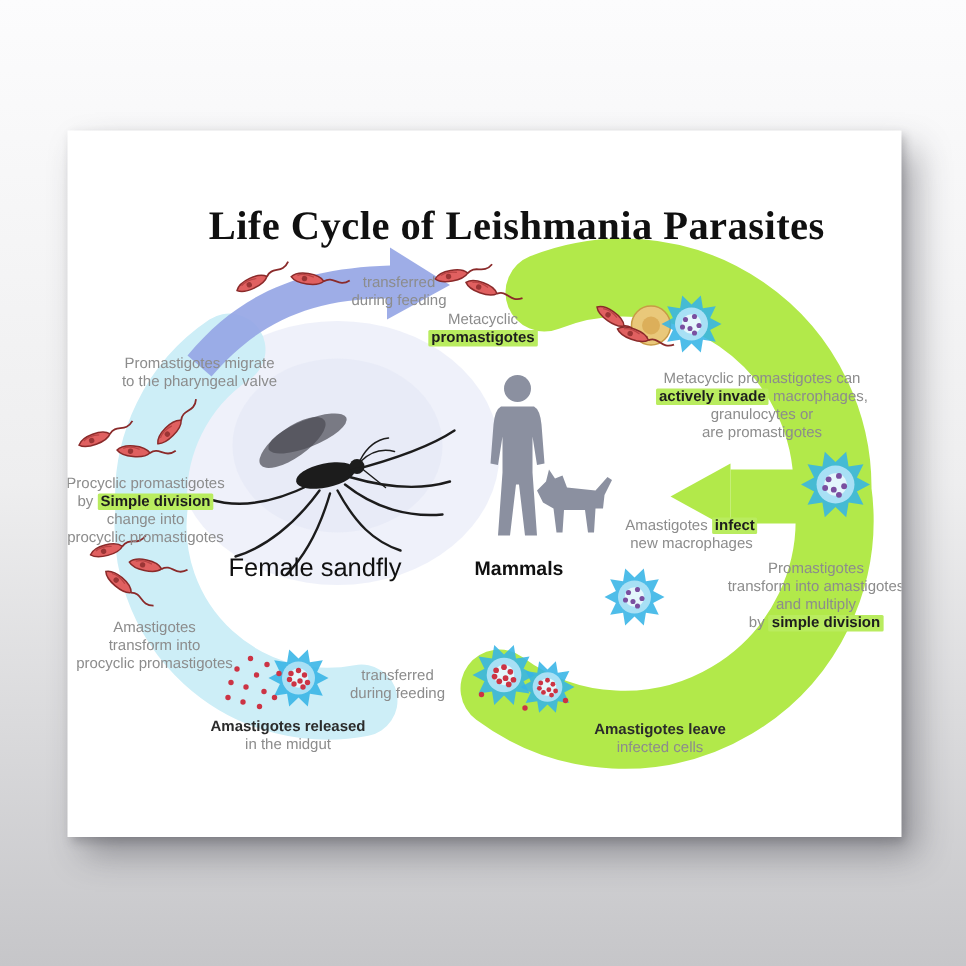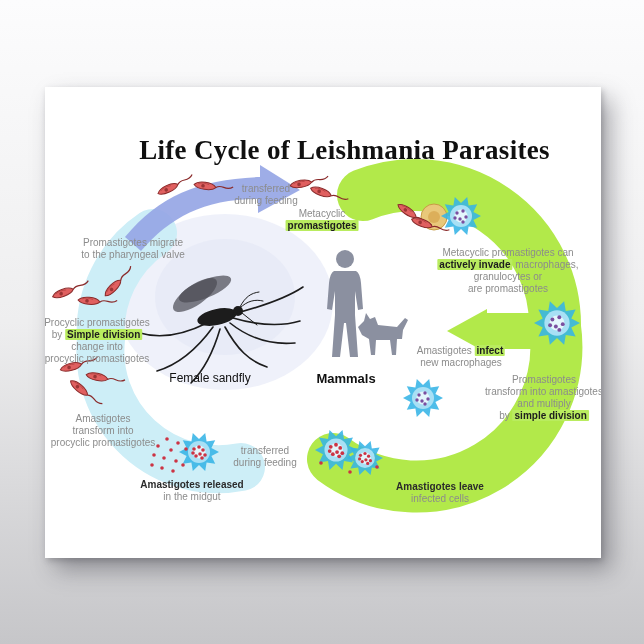--- a/index.html
+++ b/index.html
@@ -11,21 +11,21 @@
   .title{position:absolute;top:50px;left:0;right:0;text-align:center;
     font-family:"Liberation Serif",serif;font-weight:bold;font-size:27px;line-height:1;color:#101010;letter-spacing:.3px;padding-left:43px;}
   .diagram{position:absolute;left:0;top:0;}
   .labels{position:absolute;left:0;top:0;width:556px;height:412px;}
   .lbl{position:absolute;transform:translateX(-50%);text-align:center;white-space:nowrap;
     font-size:10px;color:var(--c-muted_text,#8c8c8c);}
   .lbl-line{line-height:12px;}
   .s-muted{color:var(--c-muted_text,#8c8c8c);}
   .s-hl{background:var(--c-highlight,#b9ec5f);color:#1d1d1d;font-weight:bold;padding:0 2px;border-radius:1px;}
   .s-dark{color:#2b2b2b;font-weight:bold;}
-  .s-big{color:#101010;font-size:12px;line-height:15px;}
+  .s-big{color:#101010;font-size:17px;line-height:15px;}
   .s-bigbold{color:#101010;font-size:13px;font-weight:bold;line-height:15px;}
   
   .cyan-arc{stroke:var(--c-cyan_arc,#cdeef7);fill:none;}
   .lav{fill:#e0e4f5;}
   .arrow-blue{fill:var(--c-blue_arrow,#96a6e5);}
   .green-band{stroke:var(--c-green_arc,#b2e94a);fill:none;}
   .green-fill{fill:var(--c-green_arc,#b2e94a);}
   .p-body{fill:var(--c-parasite_red,#e06060);stroke:var(--c-parasite_outline,#8a2a2a);stroke-width:1;}
   .p-flag{stroke:var(--c-parasite_outline,#8a2a2a);fill:none;}
   .cell-out{fill:var(--c-cell_blue,#35b4e6);}

